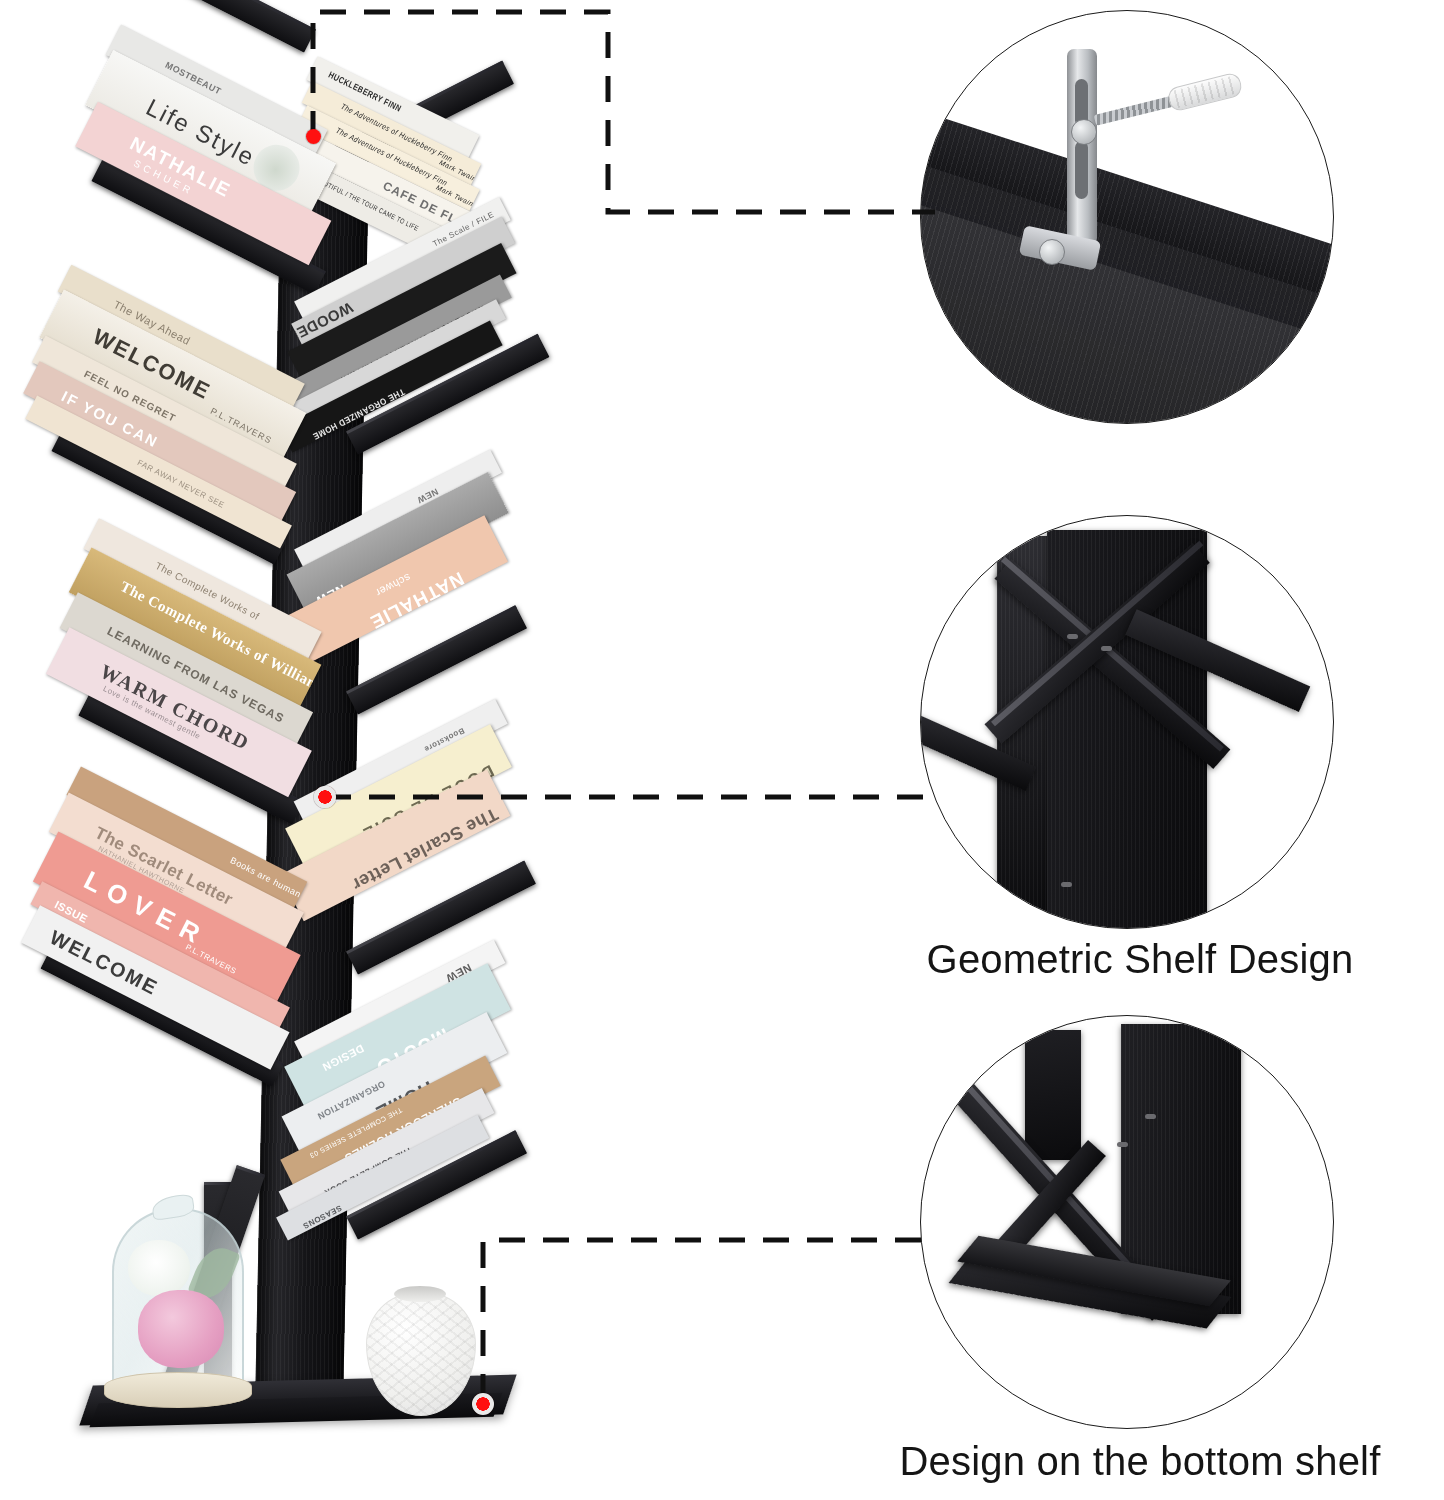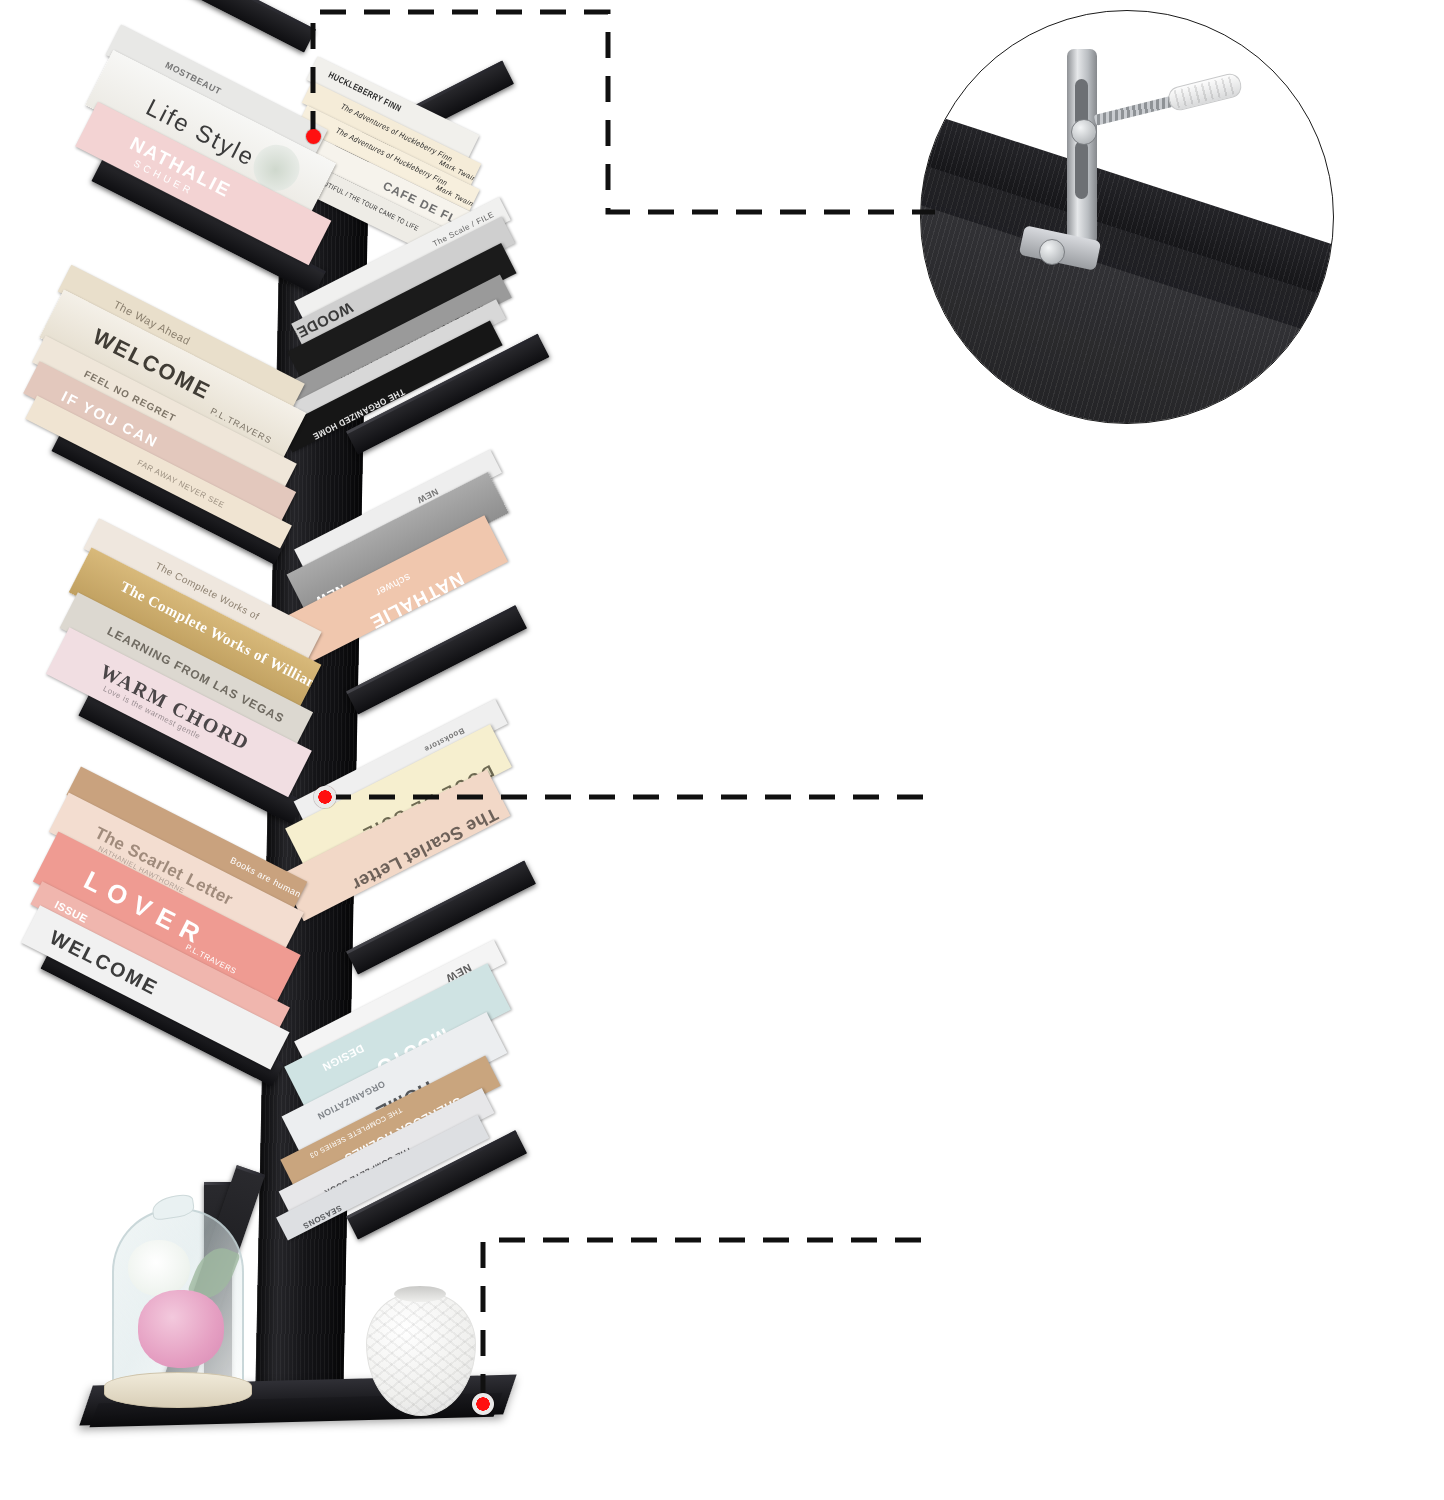--- a/index.html
+++ b/index.html
@@ -301,21 +301,57 @@
       <div class="brk-slot" style="left:154px;top:68px;width:13px;height:48px;"></div>
       <div class="brk-slot" style="left:154px;top:130px;width:13px;height:58px;"></div>
       <div class="brk-h" style="left:100px;top:222px;width:78px;height:30px;transform:rotate(12deg);"></div>
       <div class="screwhead" style="left:150px;top:108px;width:24px;height:24px;"></div>
       <div class="screwhead" style="left:118px;top:228px;width:24px;height:24px;"></div>
       <div class="screwshaft" style="left:174px;top:104px;width:82px;transform:rotate(-14deg);transform-origin:0 50%;"></div>
       <div class="anchor" style="left:248px;top:78px;width:72px;transform:rotate(-14deg);transform-origin:0 50%;"></div>
     </div>
   </div>
 
-
+  <div class="feature" style="left:920px;top:515px;width:500px;height:500px;">
+    <div class="circle" style="left:0;top:0;width:412px;height:412px;">
+      <div class="pnl" style="left:76px;top:20px;width:52px;height:400px;">
+          <span class="pnl-tex"></span>
+        </div>
+      <div class="pnl" style="left:126px;top:14px;width:160px;height:406px;background:linear-gradient(95deg,#1c1c20,#0a0a0c);">
+          <span class="pnl-tex"></span>
+        </div>
+      <div class="pnl" style="left:82px;top:40px;width:290px;height:26px;transform:rotate(41deg);transform-origin:0 50%;"></div>
+      <div class="pnl-edge" style="left:82px;top:40px;width:290px;height:6px;transform:rotate(41deg);transform-origin:0 50%;"></div>
+      <div class="pnl" style="left:72px;top:205px;width:276px;height:26px;transform:rotate(-41deg);transform-origin:0 50%;"></div>
+      <div class="pnl-edge" style="left:72px;top:205px;width:276px;height:6px;transform:rotate(-41deg);transform-origin:0 50%;"></div>
+      <div class="pnl" style="left:210px;top:92px;width:190px;height:28px;transform:rotate(24deg);transform-origin:0 50%;"></div>
+      <div class="pnl" style="left:-60px;top:250px;width:170px;height:26px;transform:rotate(24deg);transform-origin:100% 50%;"></div>
+      <span style="position:absolute;left:146px;top:118px;width:11px;height:5px;border-radius:3px;background:#6a6a6e;"></span>
+      <span style="position:absolute;left:180px;top:130px;width:11px;height:5px;border-radius:3px;background:#6a6a6e;"></span>
+      <span style="position:absolute;left:140px;top:366px;width:11px;height:5px;border-radius:3px;background:#6a6a6e;"></span>
+    </div>
+    <div class="flabel" style="left:-70px;top:422px;width:580px;">Geometric Shelf Design</div>
+  </div>
+
+  <div class="feature" style="left:920px;top:1015px;width:500px;height:480px;">
+    <div class="circle" style="left:0;top:0;width:412px;height:412px;">
+      <div class="pnl" style="left:200px;top:8px;width:120px;height:290px;background:linear-gradient(95deg,#202024,#0a0a0c);">
+          <span class="pnl-tex"></span>
+        </div>
+      <div class="pnl" style="left:104px;top:14px;width:56px;height:130px;background:linear-gradient(170deg,#1f1f23,#0b0b0d);"></div>
+      <div class="pnl" style="left:40px;top:60px;width:300px;height:26px;transform:rotate(48deg);transform-origin:0 50%;"></div>
+      <div class="pnl-edge" style="left:40px;top:60px;width:300px;height:6px;transform:rotate(48deg);transform-origin:0 50%;"></div>
+      <div class="pnl" style="left:36px;top:120px;width:140px;height:24px;transform:rotate(-48deg);transform-origin:100% 50%;"></div>
+      <div class="pnl" style="left:24px;top:258px;width:290px;height:32px;transform:skewX(-32deg) rotate(9deg);"></div>
+      <div class="pnl" style="left:30px;top:242px;width:286px;height:26px;transform:skewX(-34deg) rotate(9deg);background:linear-gradient(180deg,#353539,#141417);"></div>
+      <span style="position:absolute;left:224px;top:98px;width:11px;height:5px;border-radius:3px;background:#6a6a6e;"></span>
+      <span style="position:absolute;left:196px;top:126px;width:11px;height:5px;border-radius:3px;background:#6a6a6e;"></span>
+    </div>
+    <div class="flabel" style="left:-90px;top:424px;width:620px;">Design on the bottom shelf</div>
+  </div>
 
   <svg class="callouts" viewBox="0 0 1444 1500">
 
     <path d="M313,137 L313,12 L608,12 L608,212 L935,212" fill="none" stroke="#101010" stroke-width="5" stroke-dasharray="26 18" stroke-linecap="butt"></path>
 
     <path d="M325,797 L930,797" fill="none" stroke="#101010" stroke-width="5" stroke-dasharray="26 18" stroke-linecap="butt"></path>
 
     <path d="M483,1400 L483,1240 L930,1240" fill="none" stroke="#101010" stroke-width="5" stroke-dasharray="26 18" stroke-linecap="butt"></path>
   </svg>
 

